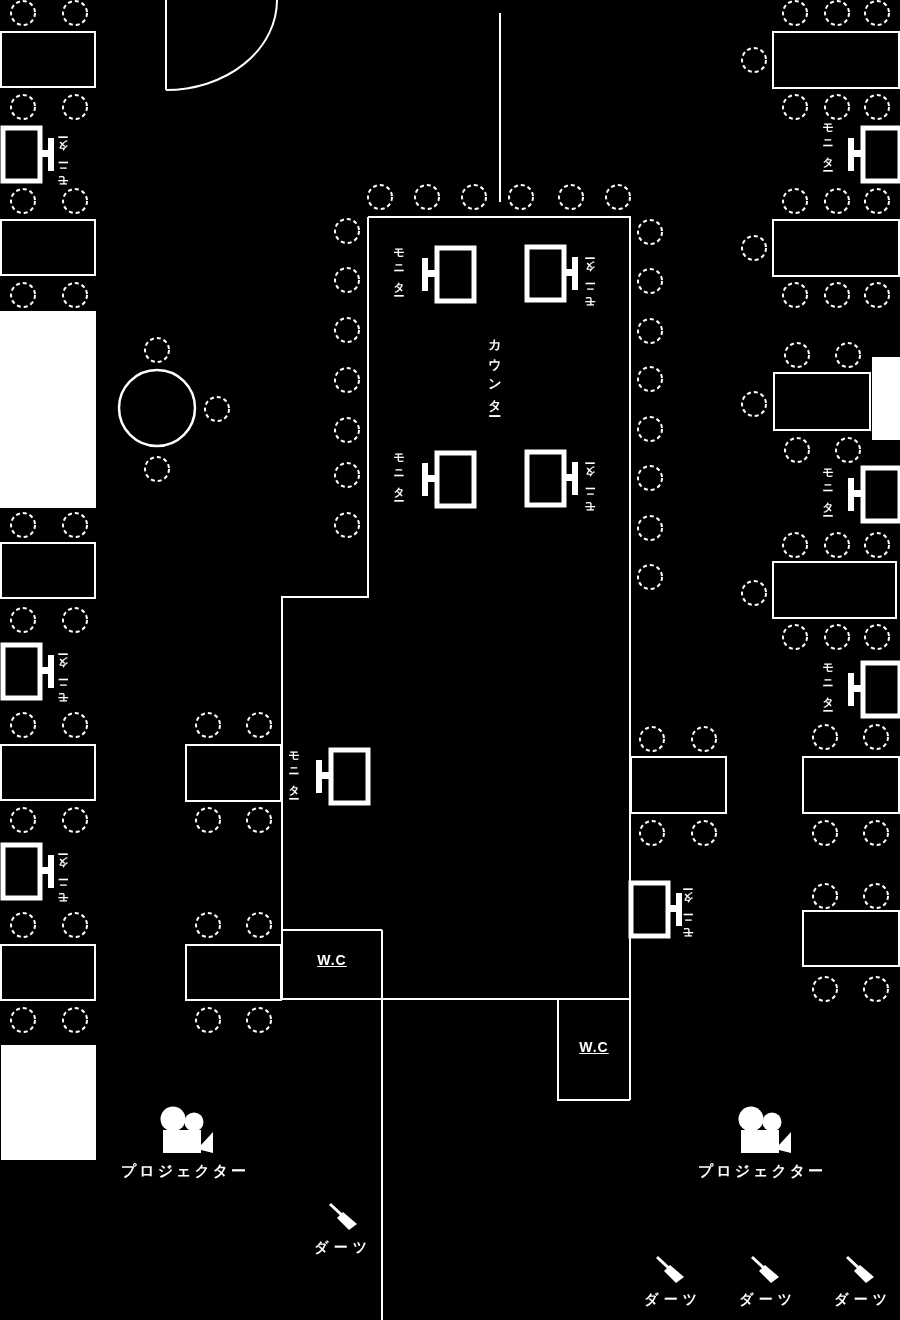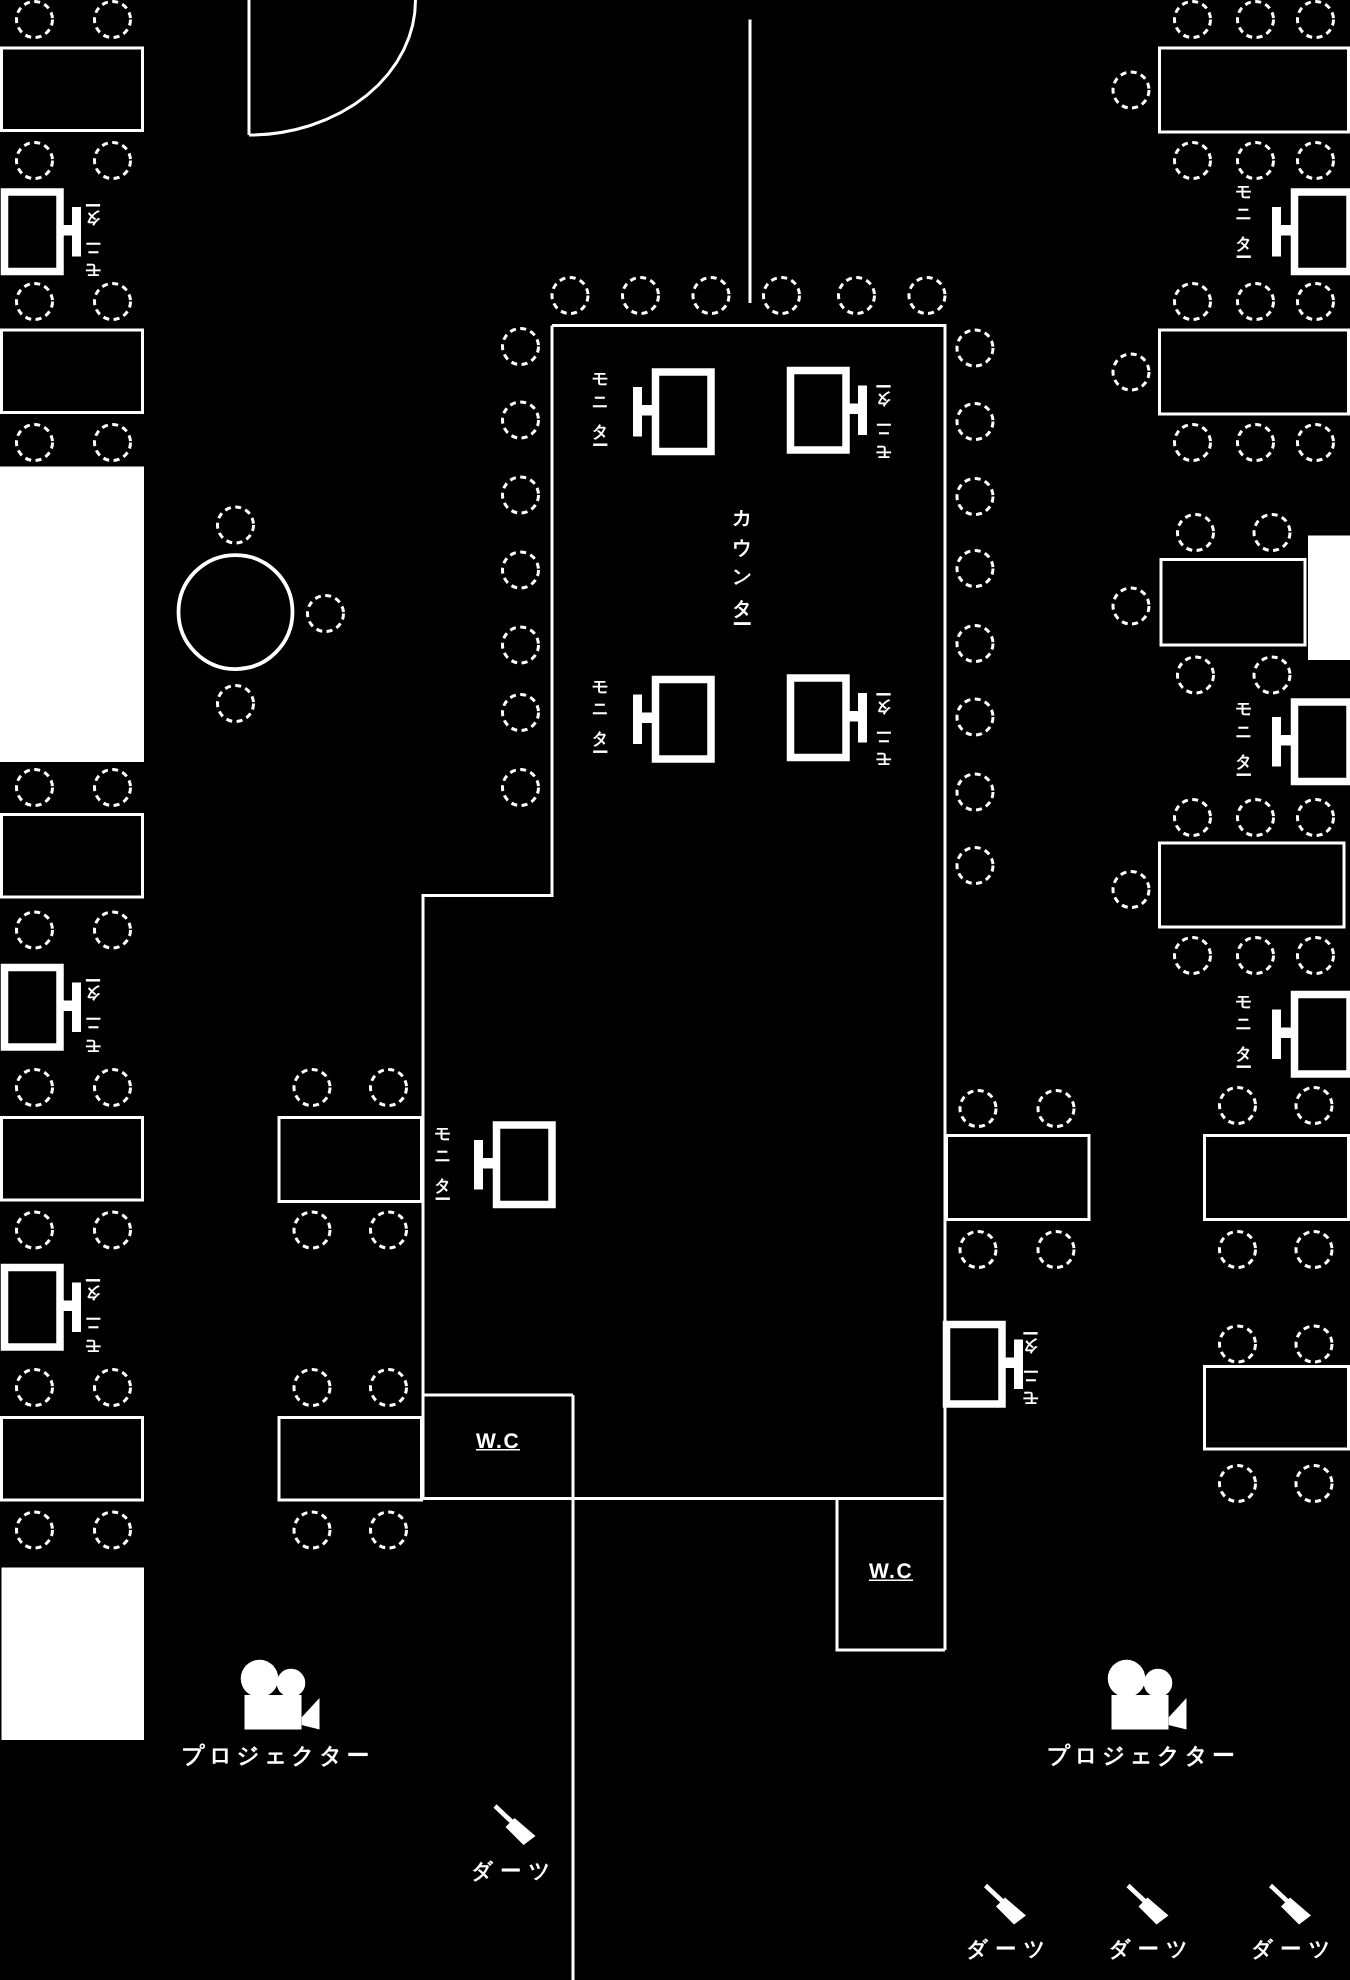--- a/index.html
+++ b/index.html
@@ -22,21 +22,21 @@
   .lbl{
     position:absolute;color:#fff;font-weight:bold;
     white-space:nowrap;line-height:1.1;
   }
   .v{writing-mode:vertical-rl;text-orientation:mixed;}
   .flip{transform:rotate(180deg);}
   .mon-lbl{font-size:11px;letter-spacing:4px;height:72px;}
   .counter-lbl{font-size:13px;letter-spacing:5px;height:92px;}
   .wc-lbl{font-size:14px;letter-spacing:1px;width:46px;text-align:center;text-decoration:underline;}
   .proj-lbl{font-size:15px;letter-spacing:3px;width:132px;text-align:left;}
-  .darts-lbl{font-size:14px;letter-spacing:5px;width:58px;text-align:center;}
+  .darts-lbl{font-size:14px;letter-spacing:5px;width:58px;text-align:right;}
 </style>
 </head>
 <body>
 
 <div id="plan">
 
   <svg width="900" height="1320" viewBox="0 0 900 1320">
     <defs>
       <g id="mon-r">
         <rect class="scr" x="0" y="0" width="37" height="53"></rect>

